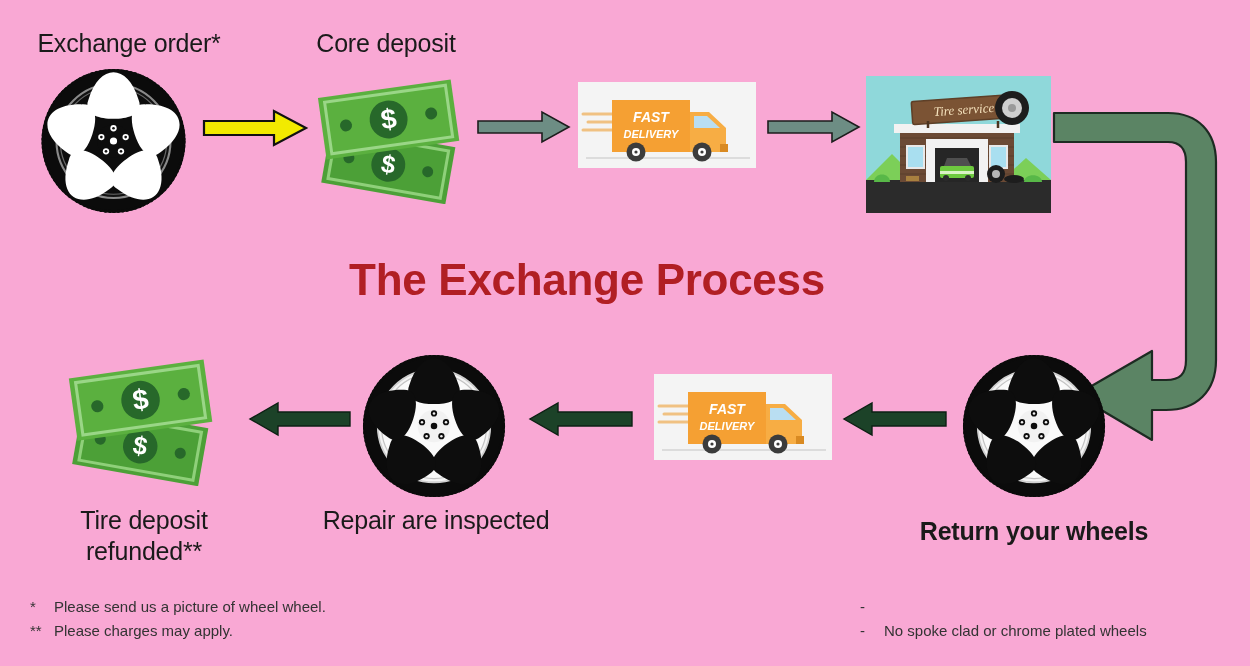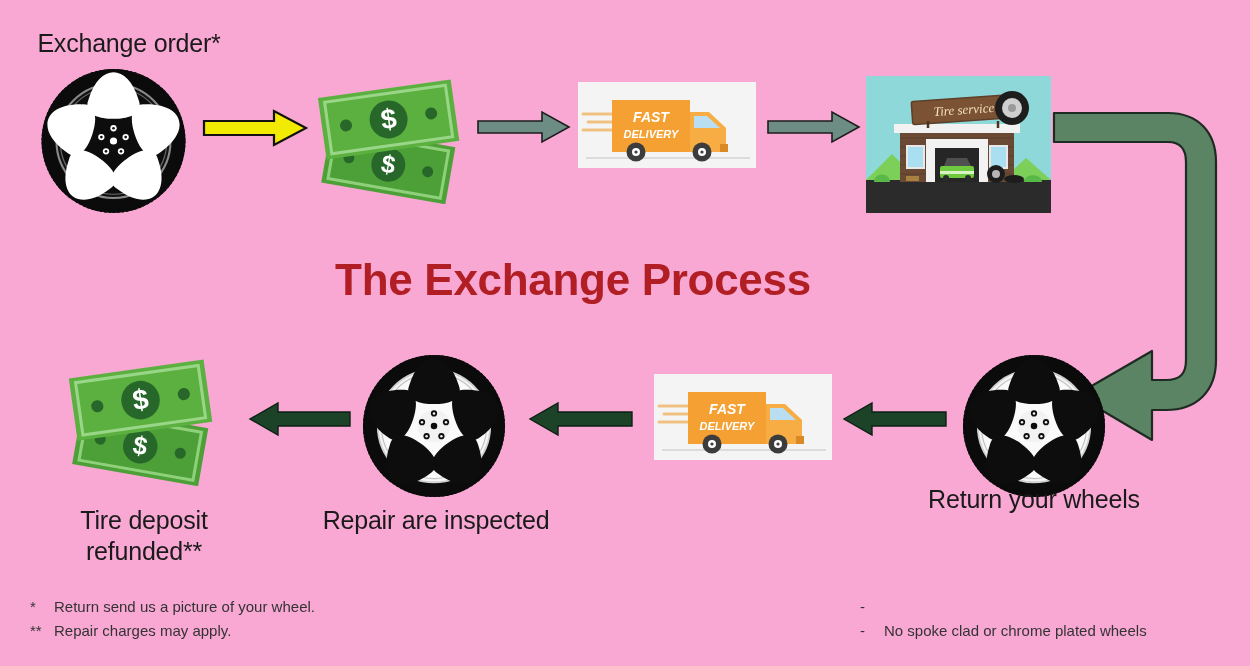--- a/index.html
+++ b/index.html
@@ -74,20 +74,21 @@
   
   .arrow { display: block; }
 </style>
 </head>
 <body>
 
 <div id="canvas">
 
   <div class="abs step-label" style="left:0px; top:28px; width:258px;">Exchange order*</div>
 
+  <div class="abs step-label" style="left:268px; top:28px; width:236px;">Core deposit</div>
 
 
   <div class="abs" style="left:36px; top:66px;">
     <svg class="wheel" width="155" height="150" viewBox="0 0 100 100">
 
       <circle cx="50" cy="50" r="48" fill="#0b0b0b"></circle>
       <circle cx="50" cy="50" r="47" fill="none" stroke="#0b0b0b" stroke-width="2" stroke-dasharray="1.6 1.3"></circle>
 
       <circle cx="50" cy="50" r="38" fill="#121212" stroke="#8a8a8a" stroke-width="1.4"></circle>
       <circle cx="50" cy="50" r="35.5" fill="#0d0d0d" stroke="#6a6a6a" stroke-width="0.8"></circle>
@@ -273,21 +274,21 @@
                L 106 272
                L 120 272
                C 134 272, 140 266, 140 252
                L 140 54
                C 140 40, 134 34, 122 34
                L 8 34
                Z" fill="#5b8464" stroke="#1d2b22" stroke-width="2.2" stroke-linejoin="round"></path>
     </svg>
   </div>
 
-  <div class="abs title" style="left:223px; top:255px; width:700px;">The Exchange Process</div>
+  <div class="abs title" style="left:237px; top:255px; width:700px;">The Exchange Process</div>
 
   <div class="abs" style="left:58px; top:352px;">
     <svg class="money" width="172" height="134" viewBox="0 0 168 132">
       <g transform="rotate(10 84 66)">
         <rect x="22" y="64" width="126" height="58" fill="#4ca037"></rect>
         <rect x="28" y="69" width="114" height="48" fill="none" stroke="#8fd07a" stroke-width="3"></rect>
         <circle cx="85" cy="93" r="17" fill="#27682a"></circle>
         <text x="85" y="101" font-family="'Liberation Sans',sans-serif" font-size="25" font-weight="bold" fill="#ffffff" text-anchor="middle">$</text>
         <circle cx="45" cy="93" r="5.5" fill="#27682a"></circle>
         <circle cx="125" cy="93" r="5.5" fill="#27682a"></circle>
@@ -432,30 +433,30 @@
         <circle cx="41.9" cy="47.4" r="0.85"></circle>
       </g>
       <circle cx="50" cy="50" r="2.2" fill="#0d0d0d"></circle>
     </svg>
   </div>
 
   <div class="abs step-label wrap" style="left:38px; top:505px; width:212px;">Tire deposit refunded**</div>
 
   <div class="abs step-label" style="left:310px; top:505px; width:252px;">Repair are inspected</div>
 
-  <div class="abs step-label" style="left:908px; top:484px; width:252px;">Return your wheels</div>
+  <div class="abs step-label" style="left:908px; top:516px; width:252px;font-weight:bold;">Return your wheels</div>
 
   <div class="abs" style="left:30px; top:595px;">
     <div class="note note-row">
       <span class="note-mark">*</span>
-      <span>Return send us a picture of your wheel.</span>
+      <span>Please send us a picture of wheel wheel.</span>
     </div>
     <div class="note note-row">
       <span class="note-mark">**</span>
-      <span>Repair charges may apply.</span>
+      <span>Please charges may apply.</span>
     </div>
   </div>
 
   <div class="abs" style="left:860px; top:595px;">
     <div class="note note-row">
       <span class="note-mark">-</span>
     </div>
     <div class="note note-row">
       <span class="note-mark">-</span>
       <span>No spoke clad or chrome plated wheels</span>

